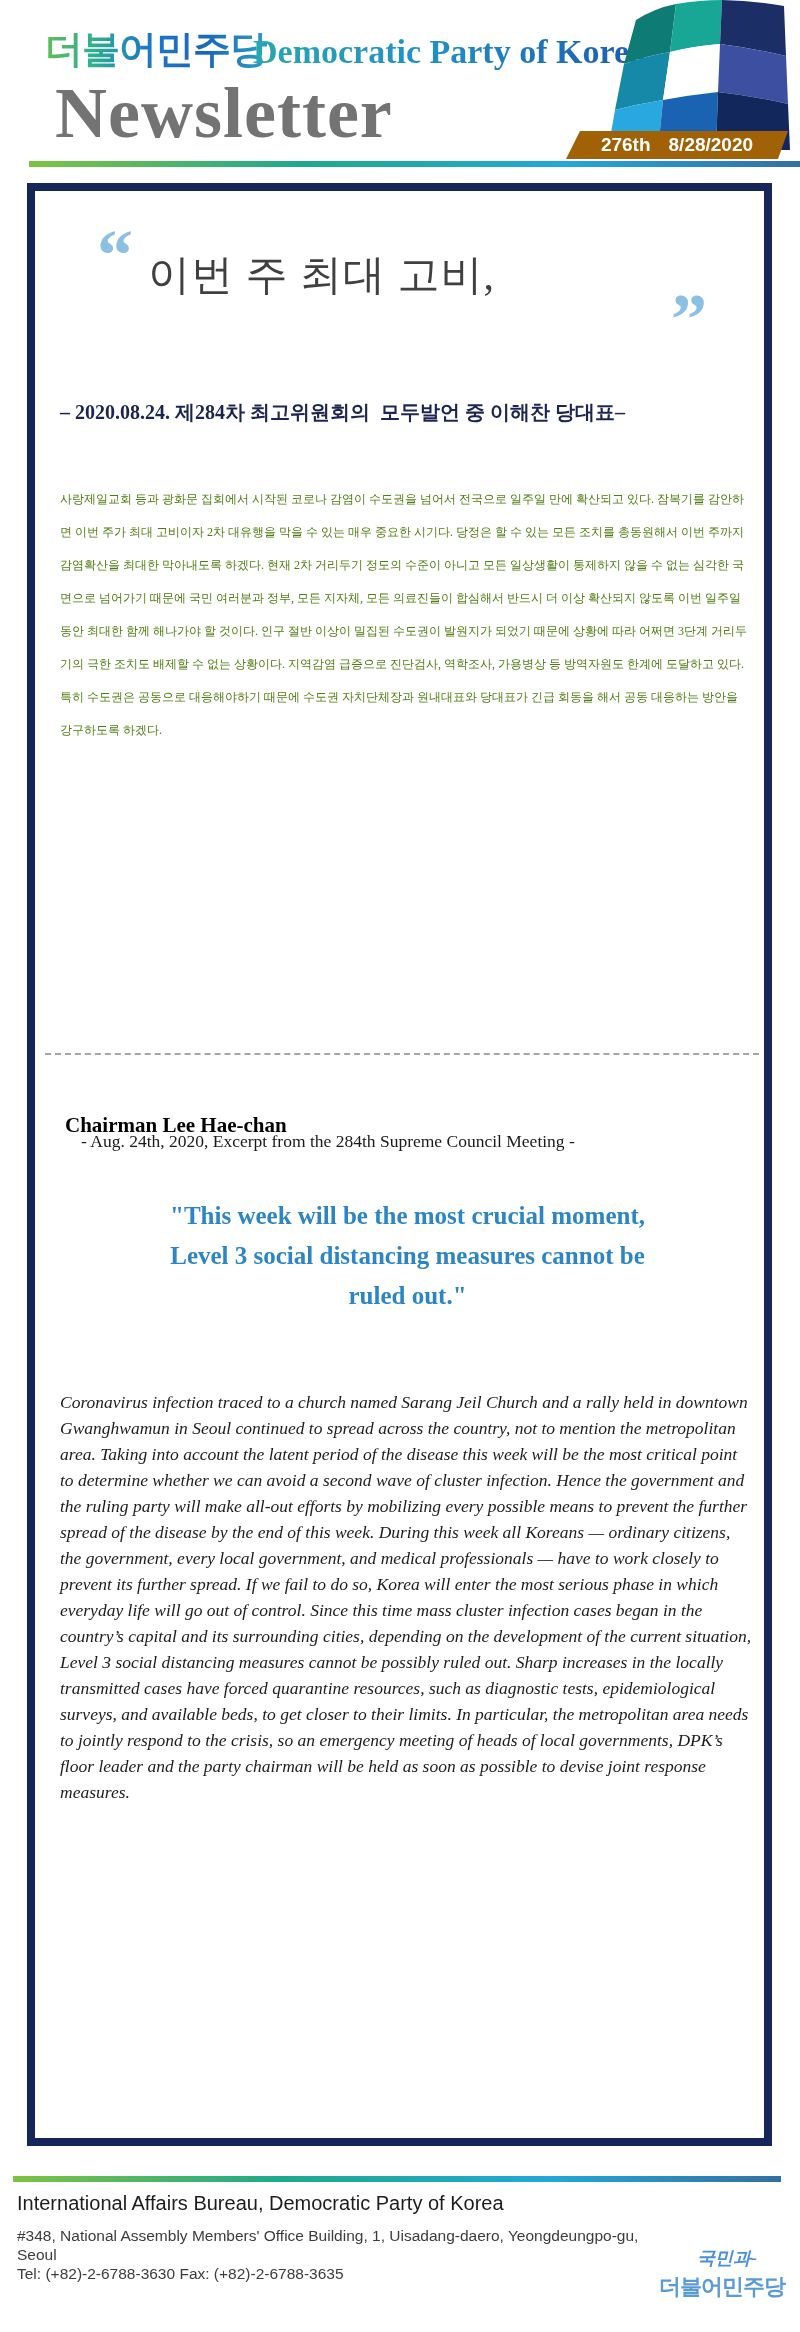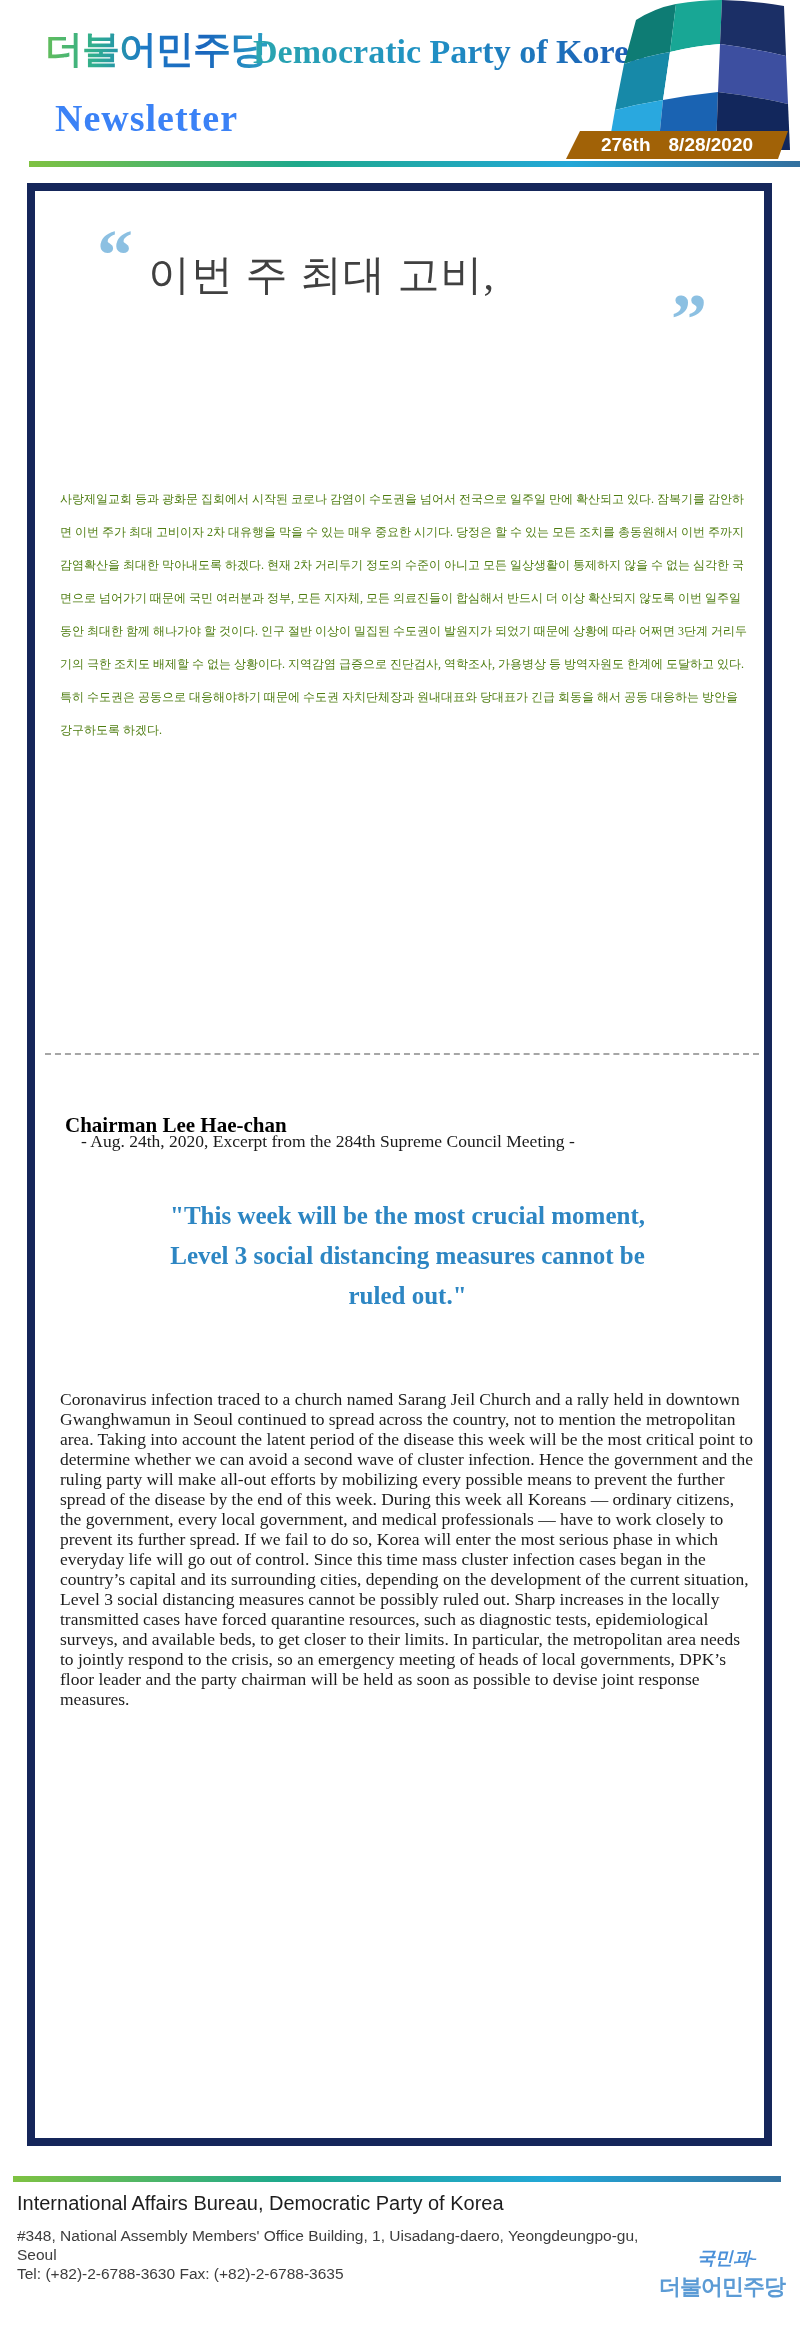--- a/index.html
+++ b/index.html
@@ -18,21 +18,21 @@
     -webkit-background-clip:text; background-clip:text; color:transparent;
   }
   .eng-logo {
     position:absolute; left:253px; top:33px;
     font-size:34px; font-weight:bold;
     background:linear-gradient(90deg,#2aa6ae 0%,#2090c4 45%,#1b5ab4 100%);
     -webkit-background-clip:text; background-clip:text; color:transparent;
   }
   .newsletter-title {
     position:absolute; left:55px; top:72px;
-    font-size:38px; font-weight:bold; color:#3b82f6; letter-spacing:1px;margin-top:24px;
+    font-size:72px; font-weight:bold; color:#737373; letter-spacing:1px;
   }
   .flag-logo { position:absolute; left:600px; top:0; }
   .issue-bar {
     position:absolute; left:566px; top:131px; width:222px; height:28px;
     background:#a16207;
     clip-path:polygon(14px 0, 222px 0, 212px 100%, 0 100%);
     display:flex; align-items:center; justify-content:center;
     font-family:"Liberation Sans","DejaVu Sans",sans-serif;
     font-size:19px; font-weight:bold; color:#ffffff;
   }
@@ -74,21 +74,21 @@
     position:absolute; left:22px; top:940px;
     font-size:17.5px; color:#1a1a1a;margin-left:24px;
   }
   .en-quote {
     position:absolute; left:35px; top:1005px; width:675px;
     font-size:25px; font-weight:bold; color:#2d86c3;
     text-align:center; line-height:40px; white-space:pre-line;
   }
   .en-body {
     position:absolute; left:25px; top:1198px; width:694px;
-    font-size:17.5px; line-height:20px; color:#1c1c1c; text-align:left;
+    font-size:17.5px; line-height:26px; color:#1c1c1c; text-align:left;font-style:italic;
   }
   
   .footer-bureau {
     position:absolute; left:17px; top:2192px;
     font-family:"Liberation Sans","DejaVu Sans",sans-serif;
     font-size:20px; color:#1d1d1d; letter-spacing:0;
   }
   .footer-address {
     position:absolute; left:17px; top:2226px; width:640px;
     font-family:"Liberation Sans","DejaVu Sans",sans-serif;
@@ -134,20 +134,21 @@
   </div>
 
   <div class="grad-line top"></div>
 
   <div class="main-box">
 
     <div class="q-mark q-open">“</div>
     <div class="ko-quote-line ko-quote-1">이번 주 최대 고비,</div>
     <div class="q-mark q-close">”</div>
 
+    <div class="ko-attribution">– 2020.08.24. 제284차 최고위원회의  모두발언 중 이해찬 당대표–</div>
 
     <div class="ko-body">사랑제일교회 등과 광화문 집회에서 시작된 코로나 감염이 수도권을 넘어서 전국으로 일주일 만에 확산되고 있다. 잠복기를 감안하면 이번 주가 최대 고비이자 2차 대유행을 막을 수 있는 매우 중요한 시기다. 당정은 할 수 있는 모든 조치를 총동원해서 이번 주까지 감염확산을 최대한 막아내도록 하겠다. 현재 2차 거리두기 정도의 수준이 아니고 모든 일상생활이 통제하지 않을 수 없는 심각한 국면으로 넘어가기 때문에 국민 여러분과 정부, 모든 지자체, 모든 의료진들이 합심해서 반드시 더 이상 확산되지 않도록 이번 일주일동안 최대한 함께 해나가야 할 것이다. 인구 절반 이상이 밀집된 수도권이 발원지가 되었기 때문에 상황에 따라 어쩌면 3단계 거리두기의 극한 조치도 배제할 수 없는 상황이다. 지역감염 급증으로 진단검사, 역학조사, 가용병상 등 방역자원도 한계에 도달하고 있다. 특히 수도권은 공동으로 대응해야하기 때문에 수도권 자치단체장과 원내대표와 당대표가 긴급 회동을 해서 공동 대응하는 방안을 강구하도록 하겠다.</div>
 
     <div class="dotted-sep"></div>
 
     <div class="chairman">Chairman Lee Hae-chan</div>
     <div class="excerpt">- Aug. 24th, 2020, Excerpt from the 284th Supreme Council Meeting -</div>
 
     <div class="en-quote">"This week will be the most crucial moment,
 Level 3 social distancing measures cannot be

